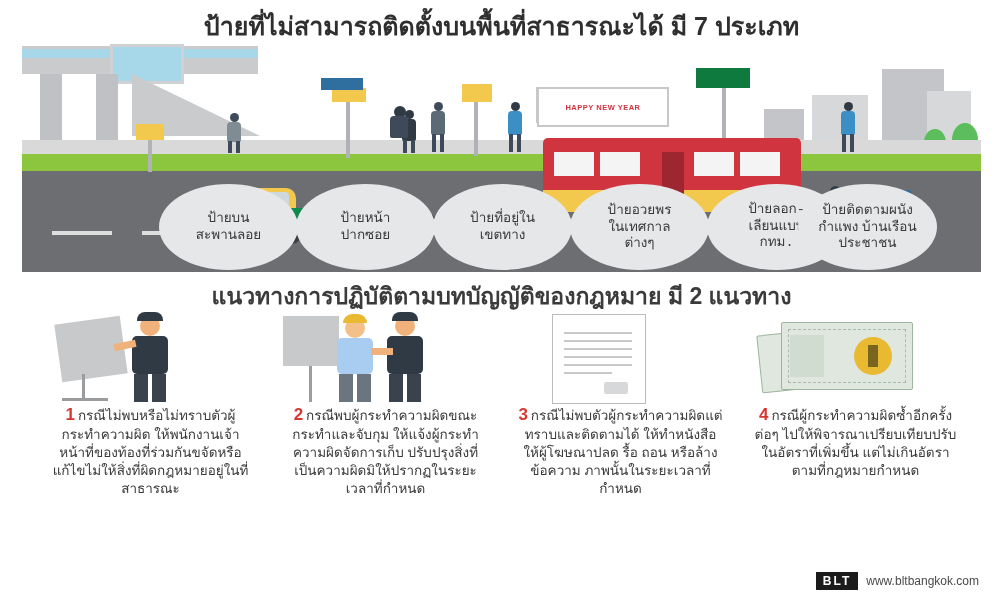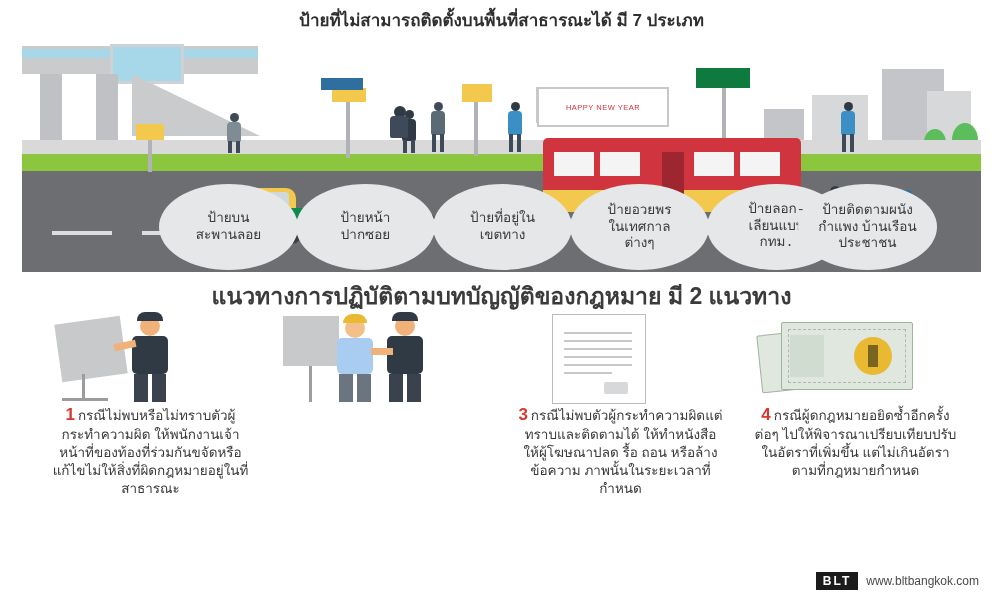--- a/index.html
+++ b/index.html
@@ -18,21 +18,21 @@
     overflow: hidden;
   }
 
   
   .top-title {
     position: absolute;
     top: 6px;
     left: 0;
     width: 100%;
     text-align: center;
-    font-size: 17px;
+    font-size: 25px;
     font-weight: bold;
     color: #2f2f2f;
     letter-spacing: 0px;
     z-index: 40;
   }
 
   
   .scene {
     position: absolute;
     top: 40px;
@@ -144,21 +144,21 @@
     left: 515px; top: 47px;
     width: 128px; height: 36px;
     background: #ffffff;
     border: 2px solid #c6c8ca;
     display: flex;
     align-items: center;
     justify-content: center;
     font-size: 7.5px;
     letter-spacing: .5px;
     color: #d1343f;
-    font-weight: normal;
+    font-weight: bold;
   }
   .banner-rope {
     position: absolute;
     top: 47px;
     width: 2px; height: 36px;
     background: #c6c8ca;
   }
 
   
   .bus-body {
@@ -543,20 +543,23 @@
         <div class="a-rect" style="left:54px; top:26px; width:36px; height:36px; background:#a8cdf0; border-radius:5px;"></div>
         <div class="a-rect" style="left:56px; top:62px; width:14px; height:28px; background:#6a757f;"></div>
         <div class="a-rect" style="left:74px; top:62px; width:14px; height:28px; background:#6a757f;"></div>
         <div class="a-circ" style="left:112px; top:4px; width:20px; height:20px; background:#f0b27a;"></div>
         <div class="a-rect" style="left:109px; top:0px; width:26px; height:9px; background:#2f3a45; border-radius:8px 8px 0 0;"></div>
         <div class="a-rect" style="left:104px; top:24px; width:36px; height:38px; background:#2f3a45; border-radius:5px;"></div>
         <div class="a-rect" style="left:106px; top:62px; width:14px; height:28px; background:#39424d;"></div>
         <div class="a-rect" style="left:124px; top:62px; width:14px; height:28px; background:#39424d;"></div>
         <div class="a-rect" style="left:88px; top:36px; width:22px; height:7px; background:#f0b27a;"></div>
       </div>
+      <div class="txt">
+        <span class="num">2</span><span>กรณีพบผู้กระทำความผิดขณะกระทำและจับกุม ให้แจ้งผู้กระทำความผิดจัดการเก็บ ปรับปรุงสิ่งที่เป็นความผิดมิให้ปรากฏในระยะเวลาที่กำหนด</span>
+      </div>
     </div>
 
     <div class="col">
       <div class="art">
         <div class="doc" style="left:34px; top:2px; width:92px; height:88px;"></div>
         <div class="doc-line" style="left:46px; top:20px; width:68px;"></div>
         <div class="doc-line" style="left:46px; top:28px; width:68px;"></div>
         <div class="doc-line" style="left:46px; top:36px; width:68px;"></div>
         <div class="doc-line" style="left:46px; top:44px; width:68px;"></div>
         <div class="doc-line" style="left:46px; top:52px; width:68px;"></div>
@@ -572,21 +575,21 @@
       <div class="art">
         <div class="money" style="left:6px; top:18px; width:104px; height:56px; transform:rotate(-6deg);"></div>
         <div class="money" style="left:28px; top:10px; width:130px; height:66px;">
           <div class="money-in" style="left:6px; top:6px; right:6px; bottom:6px;"></div>
           <div class="a-circ" style="left:72px; top:14px; width:38px; height:38px; background:#e8b931;"></div>
           <div class="a-rect" style="left:86px; top:22px; width:10px; height:22px; background:#7a6520;"></div>
           <div class="a-rect" style="left:8px; top:12px; width:34px; height:42px; background:#cfdccf;"></div>
         </div>
       </div>
       <div class="txt">
-        <span class="num">4</span><span>กรณีผู้ดกฎหมายอยิดซ้ำอีกครั้ง ต่อๆ ไปให้พิจารณาเปรียบเทียบปรับในอัตราที่เพิ่มขึ้น แต่ไม่เกินอัตราตามที่กฎหมายกำหนด</span>
+        <span class="num">4</span><span>กรณีผู้กระทำความผิดซ้ำอีกครั้ง ต่อๆ ไปให้พิจารณาเปรียบเทียบปรับในอัตราที่เพิ่มขึ้น แต่ไม่เกินอัตราตามที่กฎหมายกำหนด</span>
       </div>
     </div>
   </div>
 
   <div class="footer">
     <span class="blt-logo">BLT</span>
     <span class="footer-url">www.bltbangkok.com</span>
   </div>
 
 </div>

